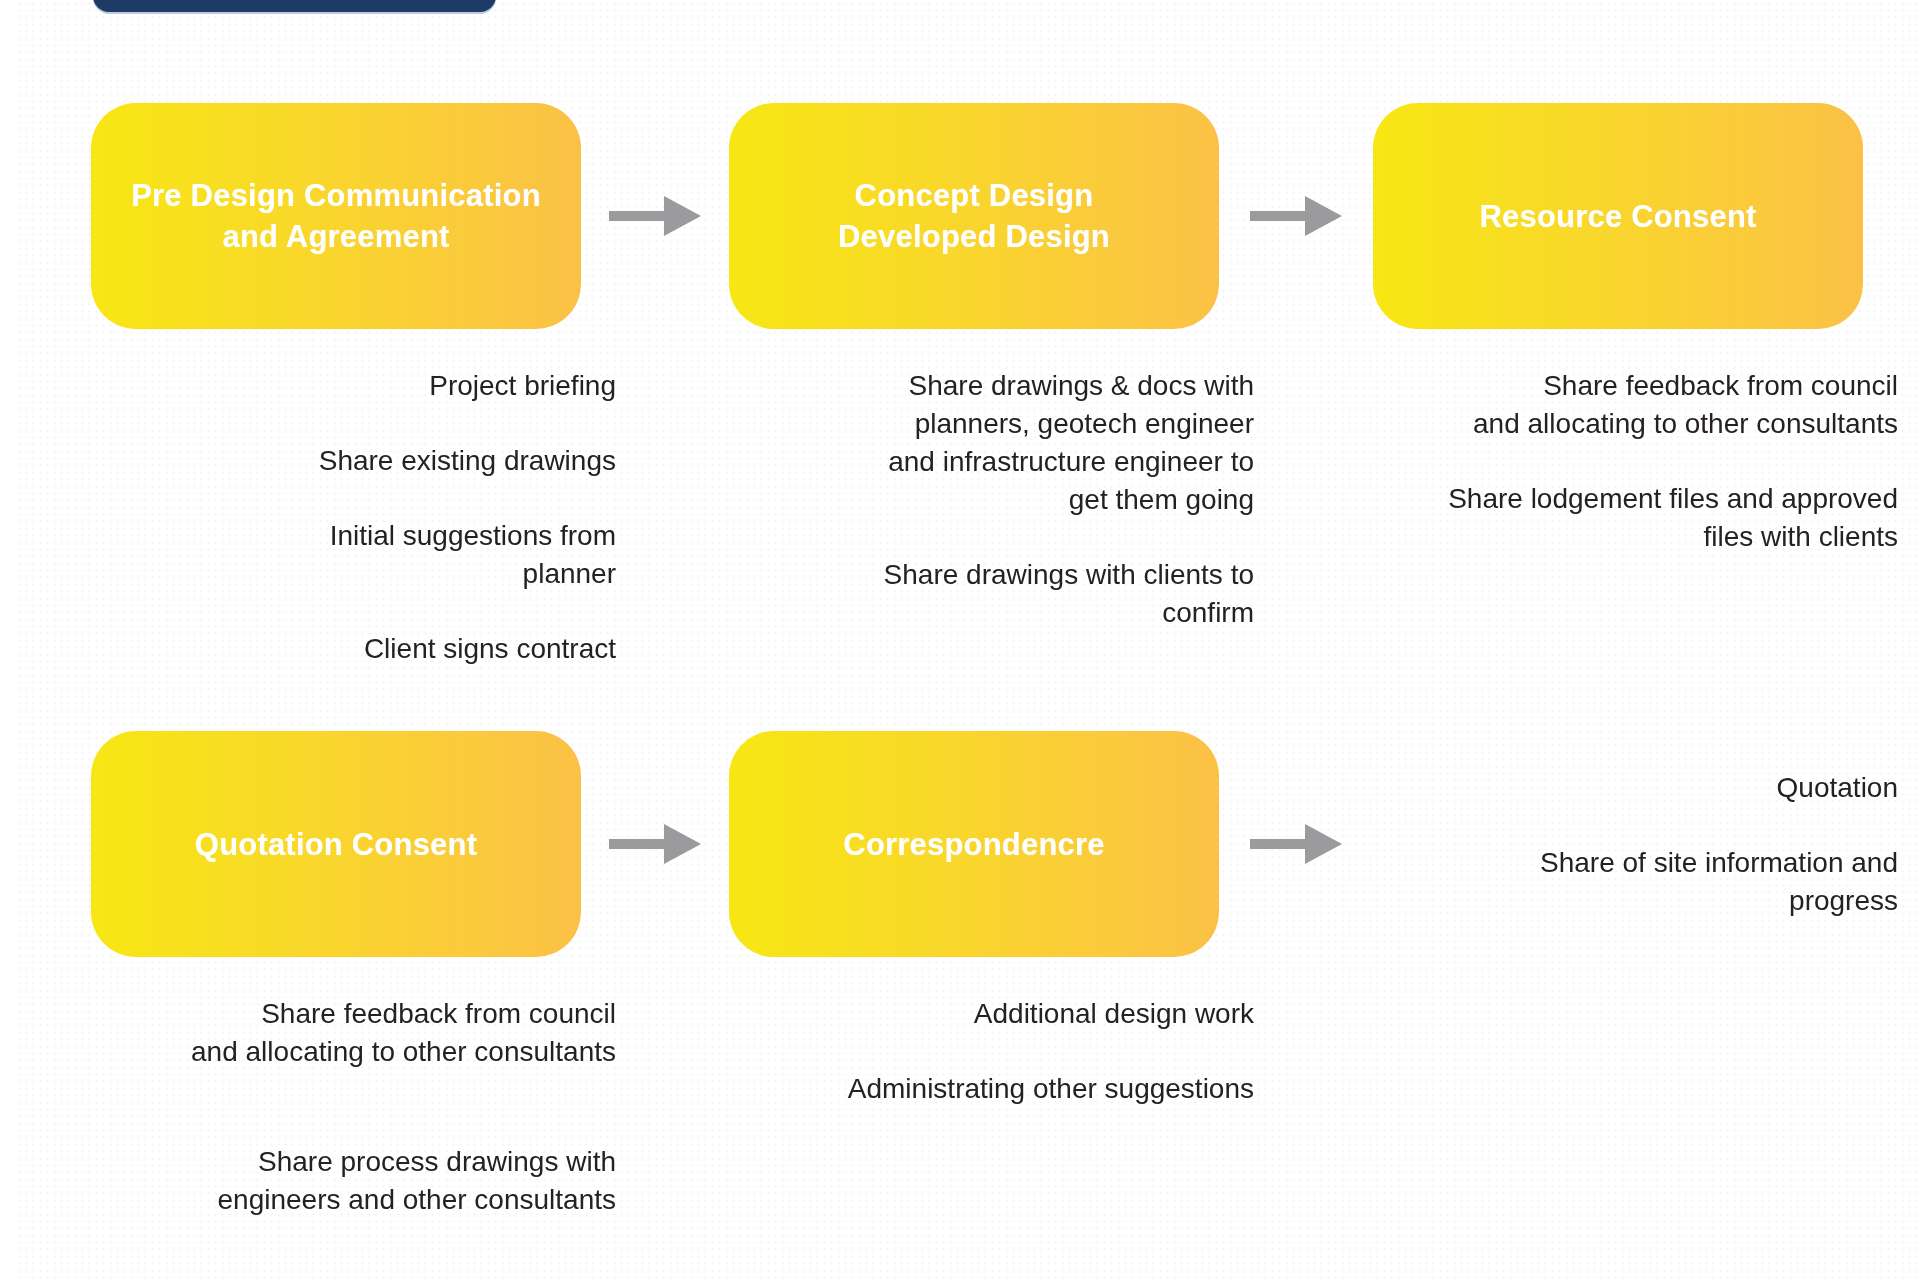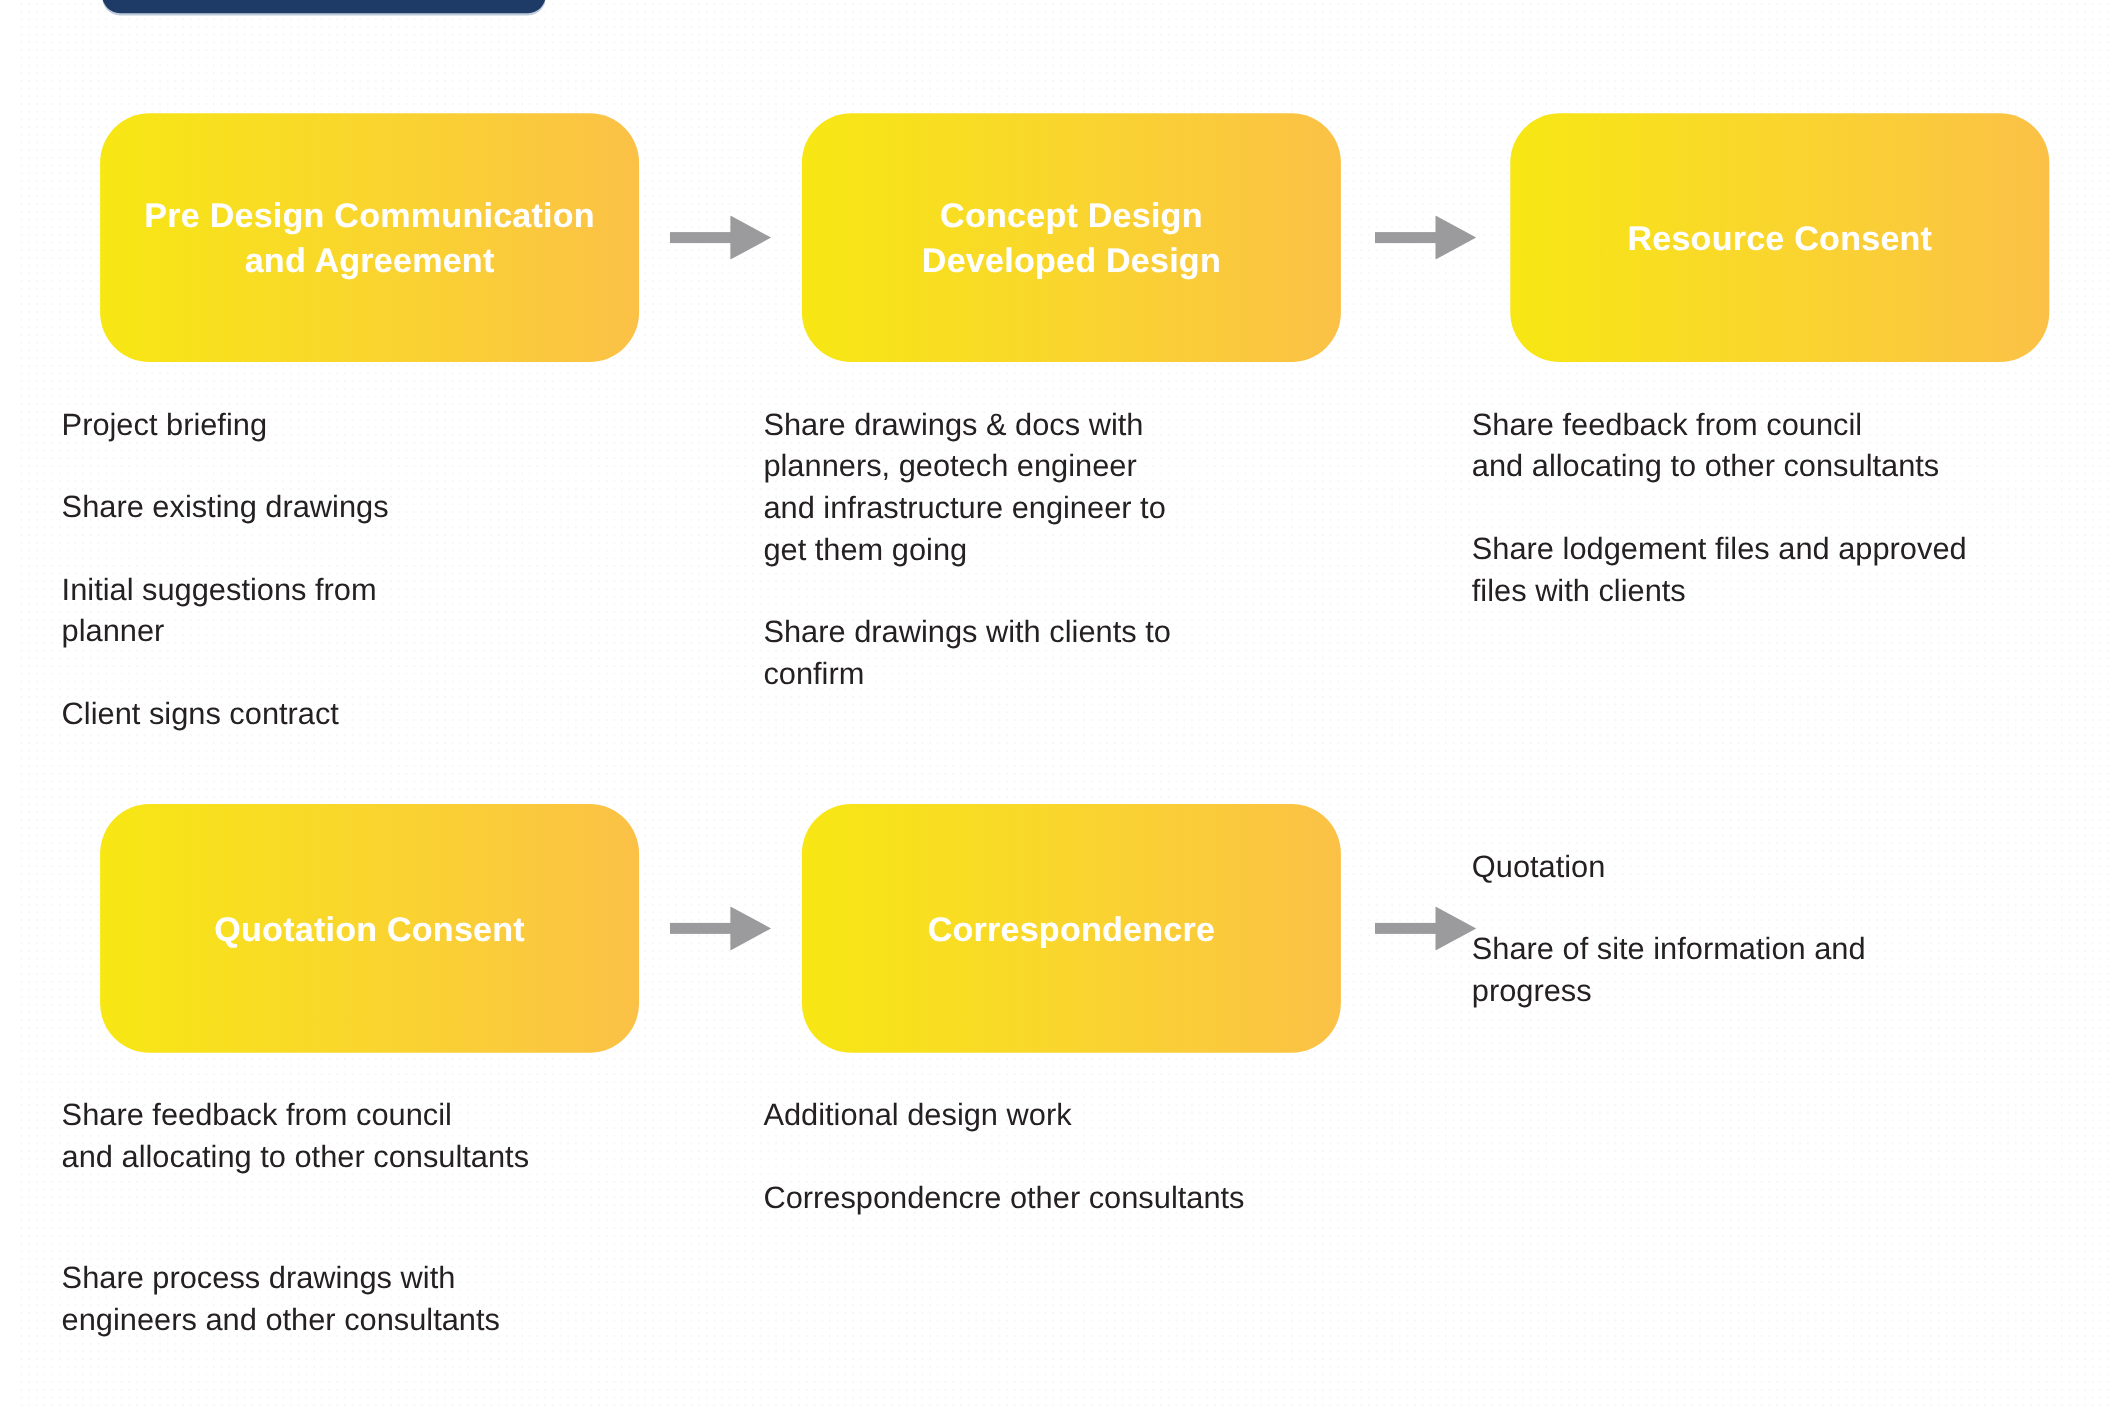--- a/index.html
+++ b/index.html
@@ -51,21 +51,21 @@
     font-weight: 700;
     font-size: 31px;
     line-height: 41px;
     text-align: center;
     white-space: pre-line;
     letter-spacing: 0.2px;
     text-shadow: 0 0 1px rgba(255,255,255,0.4);
   }
   .step-items {
     margin-top: 38px;
-    text-align: left;
+    text-align: right;
   }
   .step-items p {
     margin: 0 0 37px 0;
     font-size: 28px;
     line-height: 38px;
     color: #252122;
     white-space: pre-line;
   }
   .step-items p.gap-lg {
     margin-bottom: 72px;
@@ -149,21 +149,21 @@
 engineers and other consultants</p>
     </div>
   </div>
 
   <div class="step c2 r2">
     <div class="step-box">
       <div class="step-title">Correspondencre</div>
     </div>
     <div class="step-items">
       <p>Additional design work</p>
-      <p>Correspondencre other consultants</p>
+      <p>Administrating other suggestions</p>
     </div>
   </div>
 
   <div class="step c3 r2">
     <div class="step-items">
       <p>Quotation</p>
       <p>Share of site information and
 progress</p>
     </div>
   </div>

